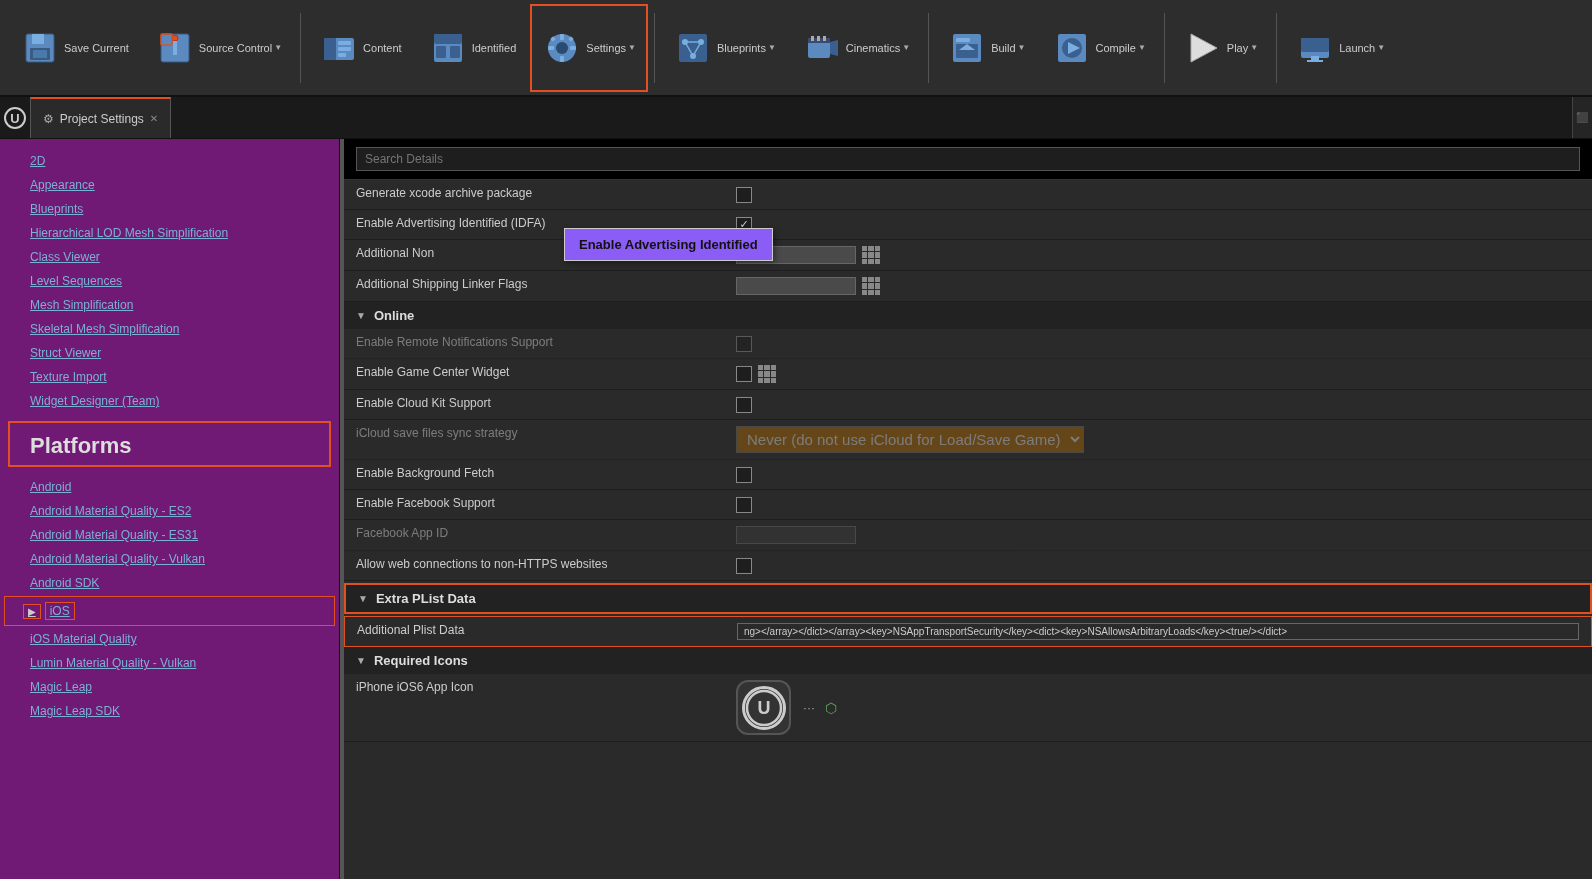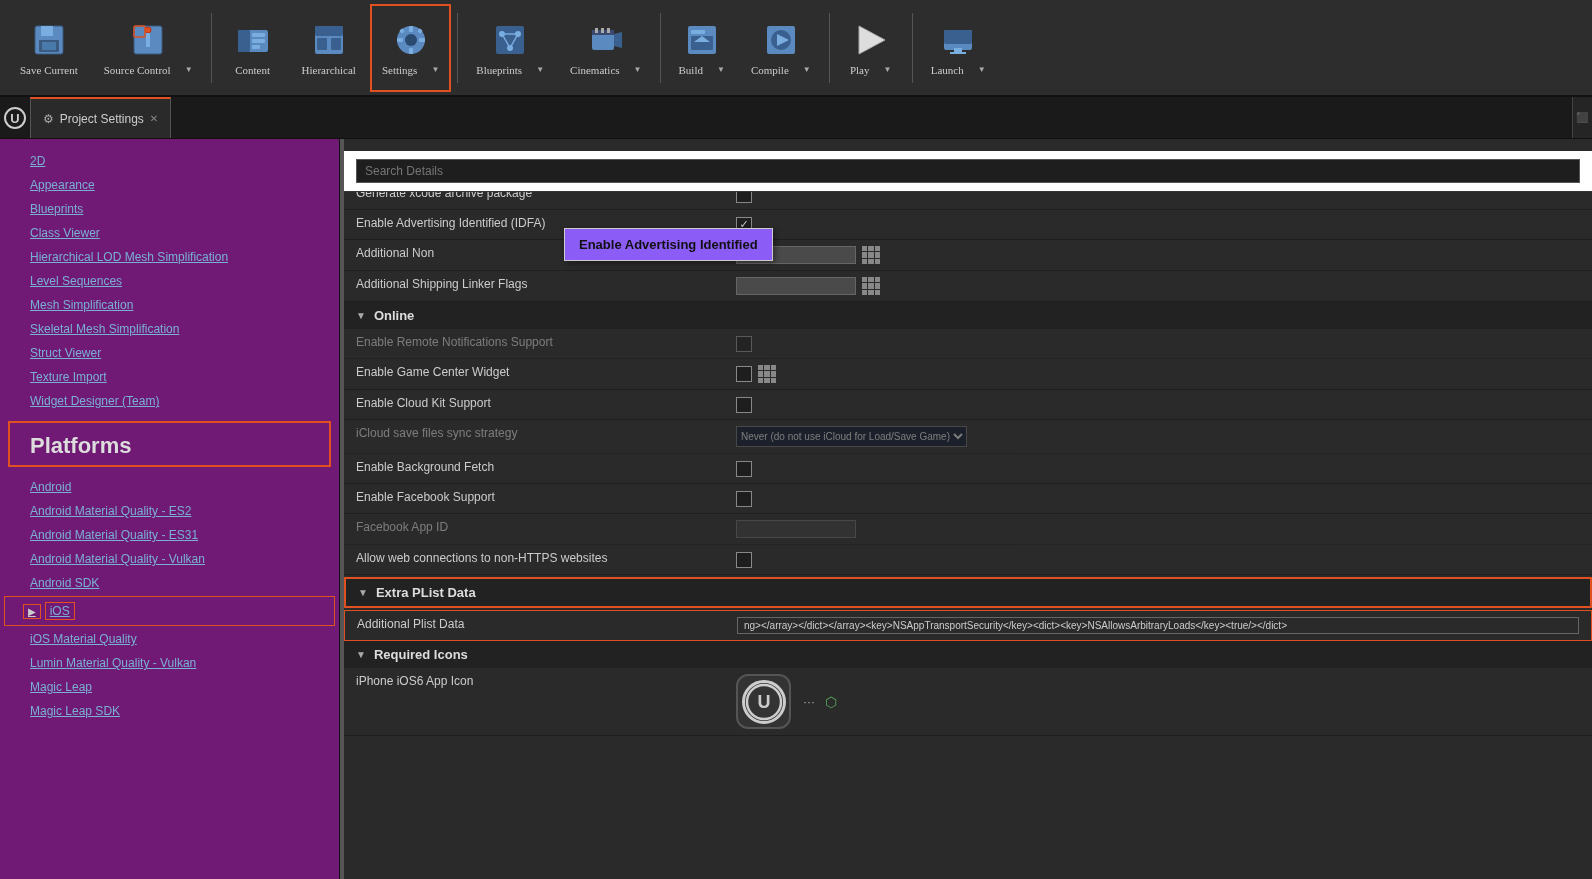--- a/index.html
+++ b/index.html
@@ -10,31 +10,30 @@
       background: #2d2d2d;
       height: 97px;
       display: flex;
       align-items: center;
       padding: 0 8px;
       border-bottom: 2px solid #111;
       gap: 2px;
     }
     .toolbar-item {
       display: flex;
-      flex-direction: column;
+      flex-direction: row;
       align-items: center;
       justify-content: center;
       padding: 6px 10px;
       cursor: pointer;
       color: #ccc;
       min-width: 70px;
       height: 88px;
       gap: 4px;
       border: 2px solid transparent;
-      font-family: Liberation Serif, serif;
     }
     .toolbar-item.active-border { border: 2px solid #e05020; }
     .toolbar-icon {
       width: 40px;
       height: 40px;
       display: flex;
       align-items: center;
       justify-content: center;
       font-size: 26px;
     }
@@ -45,21 +44,21 @@
     }
     .toolbar-sep {
       width: 1px;
       height: 70px;
       background: #555;
       margin: 0 4px;
     }
     .arrow-row {
       display: flex;
       align-items: center;
-      gap: 14px;
+      gap: 2px;
     }
     .tab {
       display: flex;
       align-items: center;
       padding: 0 12px;
       gap: 6px;
       background: #363636;
       border: 1px solid #555;
       border-bottom: none;
       cursor: pointer;
@@ -116,24 +115,24 @@
     #content {
       flex: 1;
       overflow-y: auto;
       background: #2a2a2a;
       position: relative;
     }
 
     
     #search-bar {
       padding: 8px 12px;
-      background: #ffffff;
+      background: #000000;
       border-bottom: 1px solid #333;
       position: sticky;
-      top: 12px;
+      top: 0;
       z-index: 10;
     }
     #search-bar input {
       width: 100%;
       background: #1e1e1e;
       border: 1px solid #555;
       color: #ccc;
       padding: 4px 8px;
       font-size: 12px;
     }
@@ -199,25 +198,25 @@
       color: #ddd;
       display: flex;
       align-items: center;
       gap: 4px;
     }
     .section-header-border {
       border: 2px solid #e05020;
     }
     .section-header .triangle { font-size: 10px; color: #aaa; margin-right: 4px; }
     .dropdown-select {
-      background: #0f172a;
+      background: #a16207;
       border: 1px solid #666;
       color: #ccc;
-      padding: 3px 0;
-      font-size: 10px;
+      padding: 3px 6px;
+      font-size: 15px;
       cursor: pointer;
     }
 
     
     .tooltip {
       position: absolute;
       background: #8b5cf6;
       color: #111;
       padding: 8px 14px;
       font-size: 13px;
@@ -316,21 +315,21 @@
 
   <div class="toolbar-item">
     <div class="toolbar-icon">
       <svg width="36" height="36" viewBox="0 0 36 36">
         <rect x="4" y="4" width="28" height="28" rx="2" fill="#5a8ac0"></rect>
         <rect x="4" y="4" width="28" height="10" rx="2" fill="#3a6090"></rect>
         <rect x="6" y="16" width="10" height="12" rx="1" fill="#3a6090"></rect>
         <rect x="20" y="16" width="10" height="12" rx="1" fill="#3a6090"></rect>
       </svg>
     </div>
-    <div class="toolbar-label">Hierarchical</div>
+    <div class="toolbar-label">Identified</div>
   </div>
 
   <div class="toolbar-item active-border">
     <div class="toolbar-icon">
       <svg width="36" height="36" viewBox="0 0 36 36">
         <circle cx="18" cy="18" r="14" fill="#5a8ac0"></circle>
         <circle cx="18" cy="18" r="6" fill="#2a4a70"></circle>
         <rect x="16" y="4" width="4" height="6" rx="1" fill="#7aade0"></rect>
         <rect x="16" y="26" width="4" height="6" rx="1" fill="#7aade0"></rect>
         <rect x="4" y="16" width="6" height="4" rx="1" fill="#7aade0"></rect>
@@ -470,24 +469,24 @@
     <div class="sidebar-item">
       <span>2D</span>
     </div>
     <div class="sidebar-item">
       <span>Appearance</span>
     </div>
     <div class="sidebar-item">
       <span>Blueprints</span>
     </div>
     <div class="sidebar-item">
+      <span>Hierarchical LOD Mesh Simplification</span>
+    </div>
+    <div class="sidebar-item">
       <span>Class Viewer</span>
-    </div>
-    <div class="sidebar-item">
-      <span>Hierarchical LOD Mesh Simplification</span>
     </div>
     <div class="sidebar-item">
       <span>Level Sequences</span>
     </div>
     <div class="sidebar-item">
       <span>Mesh Simplification</span>
     </div>
     <div class="sidebar-item">
       <span>Skeletal Mesh Simplification</span>
     </div>

